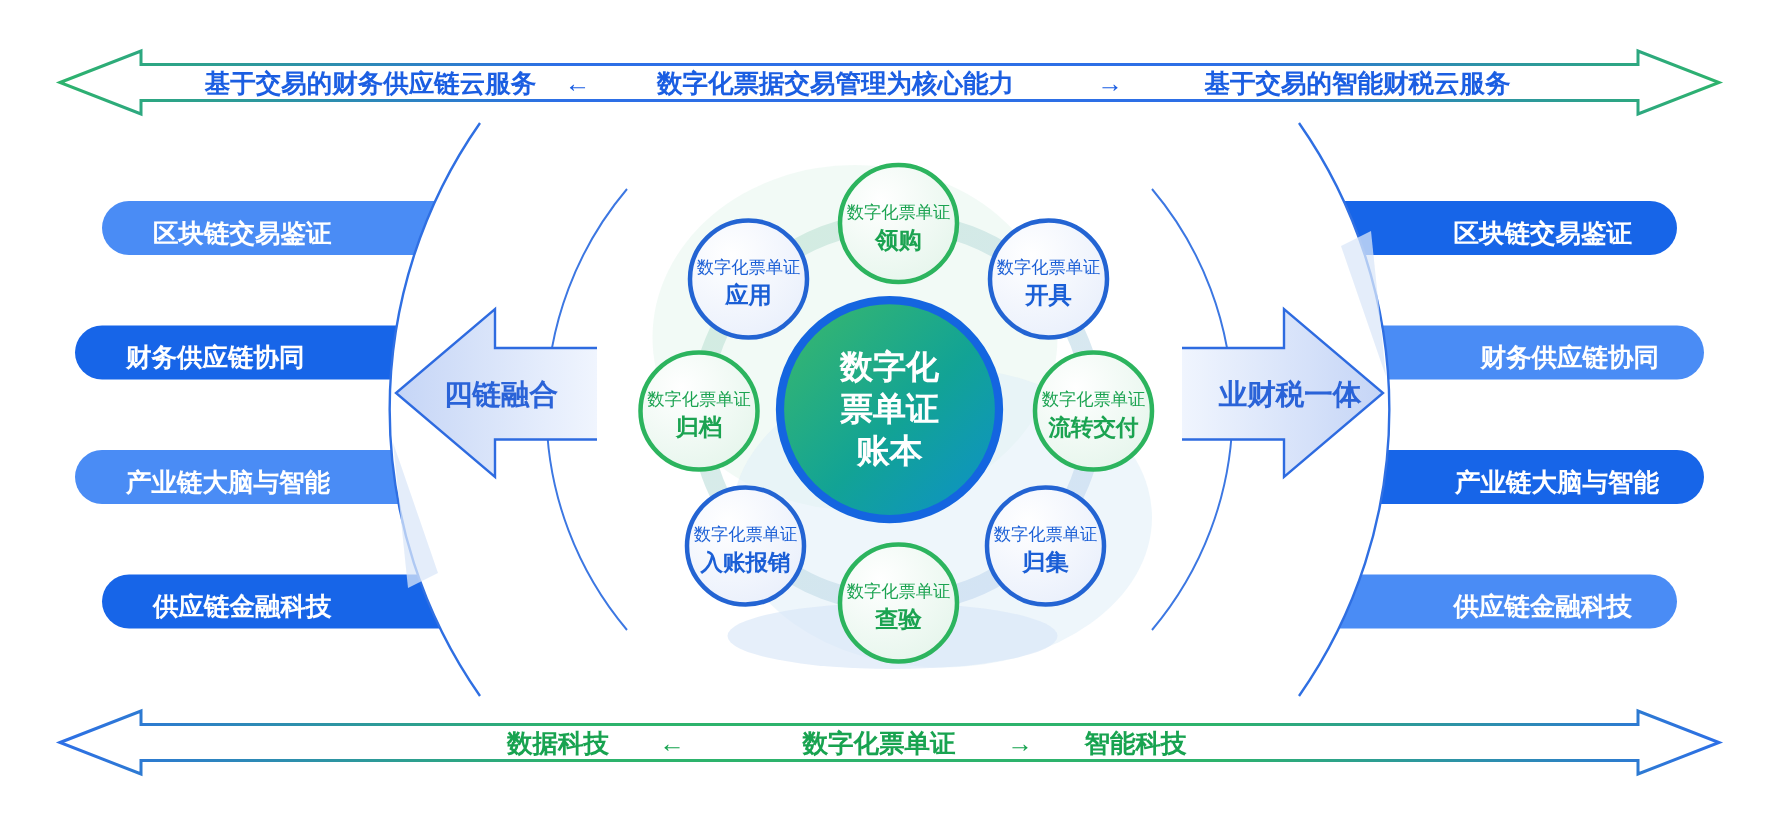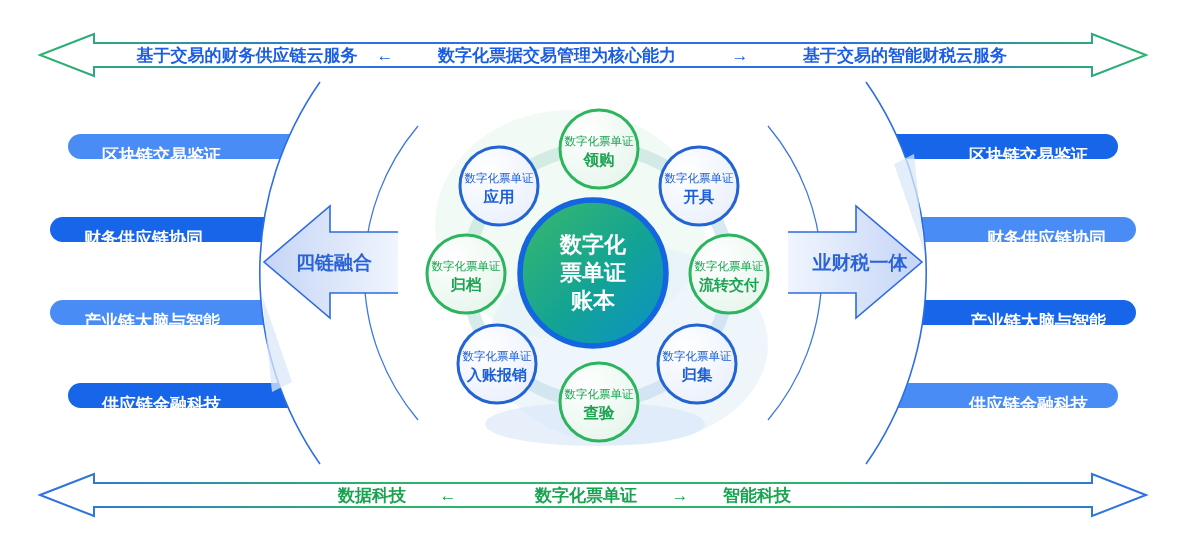--- a/index.html
+++ b/index.html
@@ -1,21 +1,21 @@
 <!DOCTYPE html>
 <html><head>
 <meta charset="utf-8">
 <style>
   html,body{margin:0;padding:0;background:#fff;}
   .canvas{
     position:relative;width:1186px;height:550px;background:#ffffff;overflow:hidden;
     font-family:"Liberation Sans","DejaVu Sans",sans-serif;
   }
   .pill{
-    position:absolute;height:25px;border-radius:21.5px;color:#ffffff;
+    position:absolute;height:36px;border-radius:21.5px;color:#ffffff;
     font-size:17px;font-weight:bold;line-height:43px;z-index:1;white-space:nowrap;
   }
   .pill.left-side{text-align:left;padding-left:34px;box-sizing:border-box;}
   .pill.right-side{text-align:right;padding-right:30px;box-sizing:border-box;}
   .pill.tone-light{background:#4a8cf5;}
   .pill.tone-dark{background:#1765e8;}
   .layer{position:absolute;left:0;top:0;z-index:2;}
   .layer.banners{z-index:3;}
   svg text{font-family:"Liberation Sans","DejaVu Sans",sans-serif;}
 </style>

